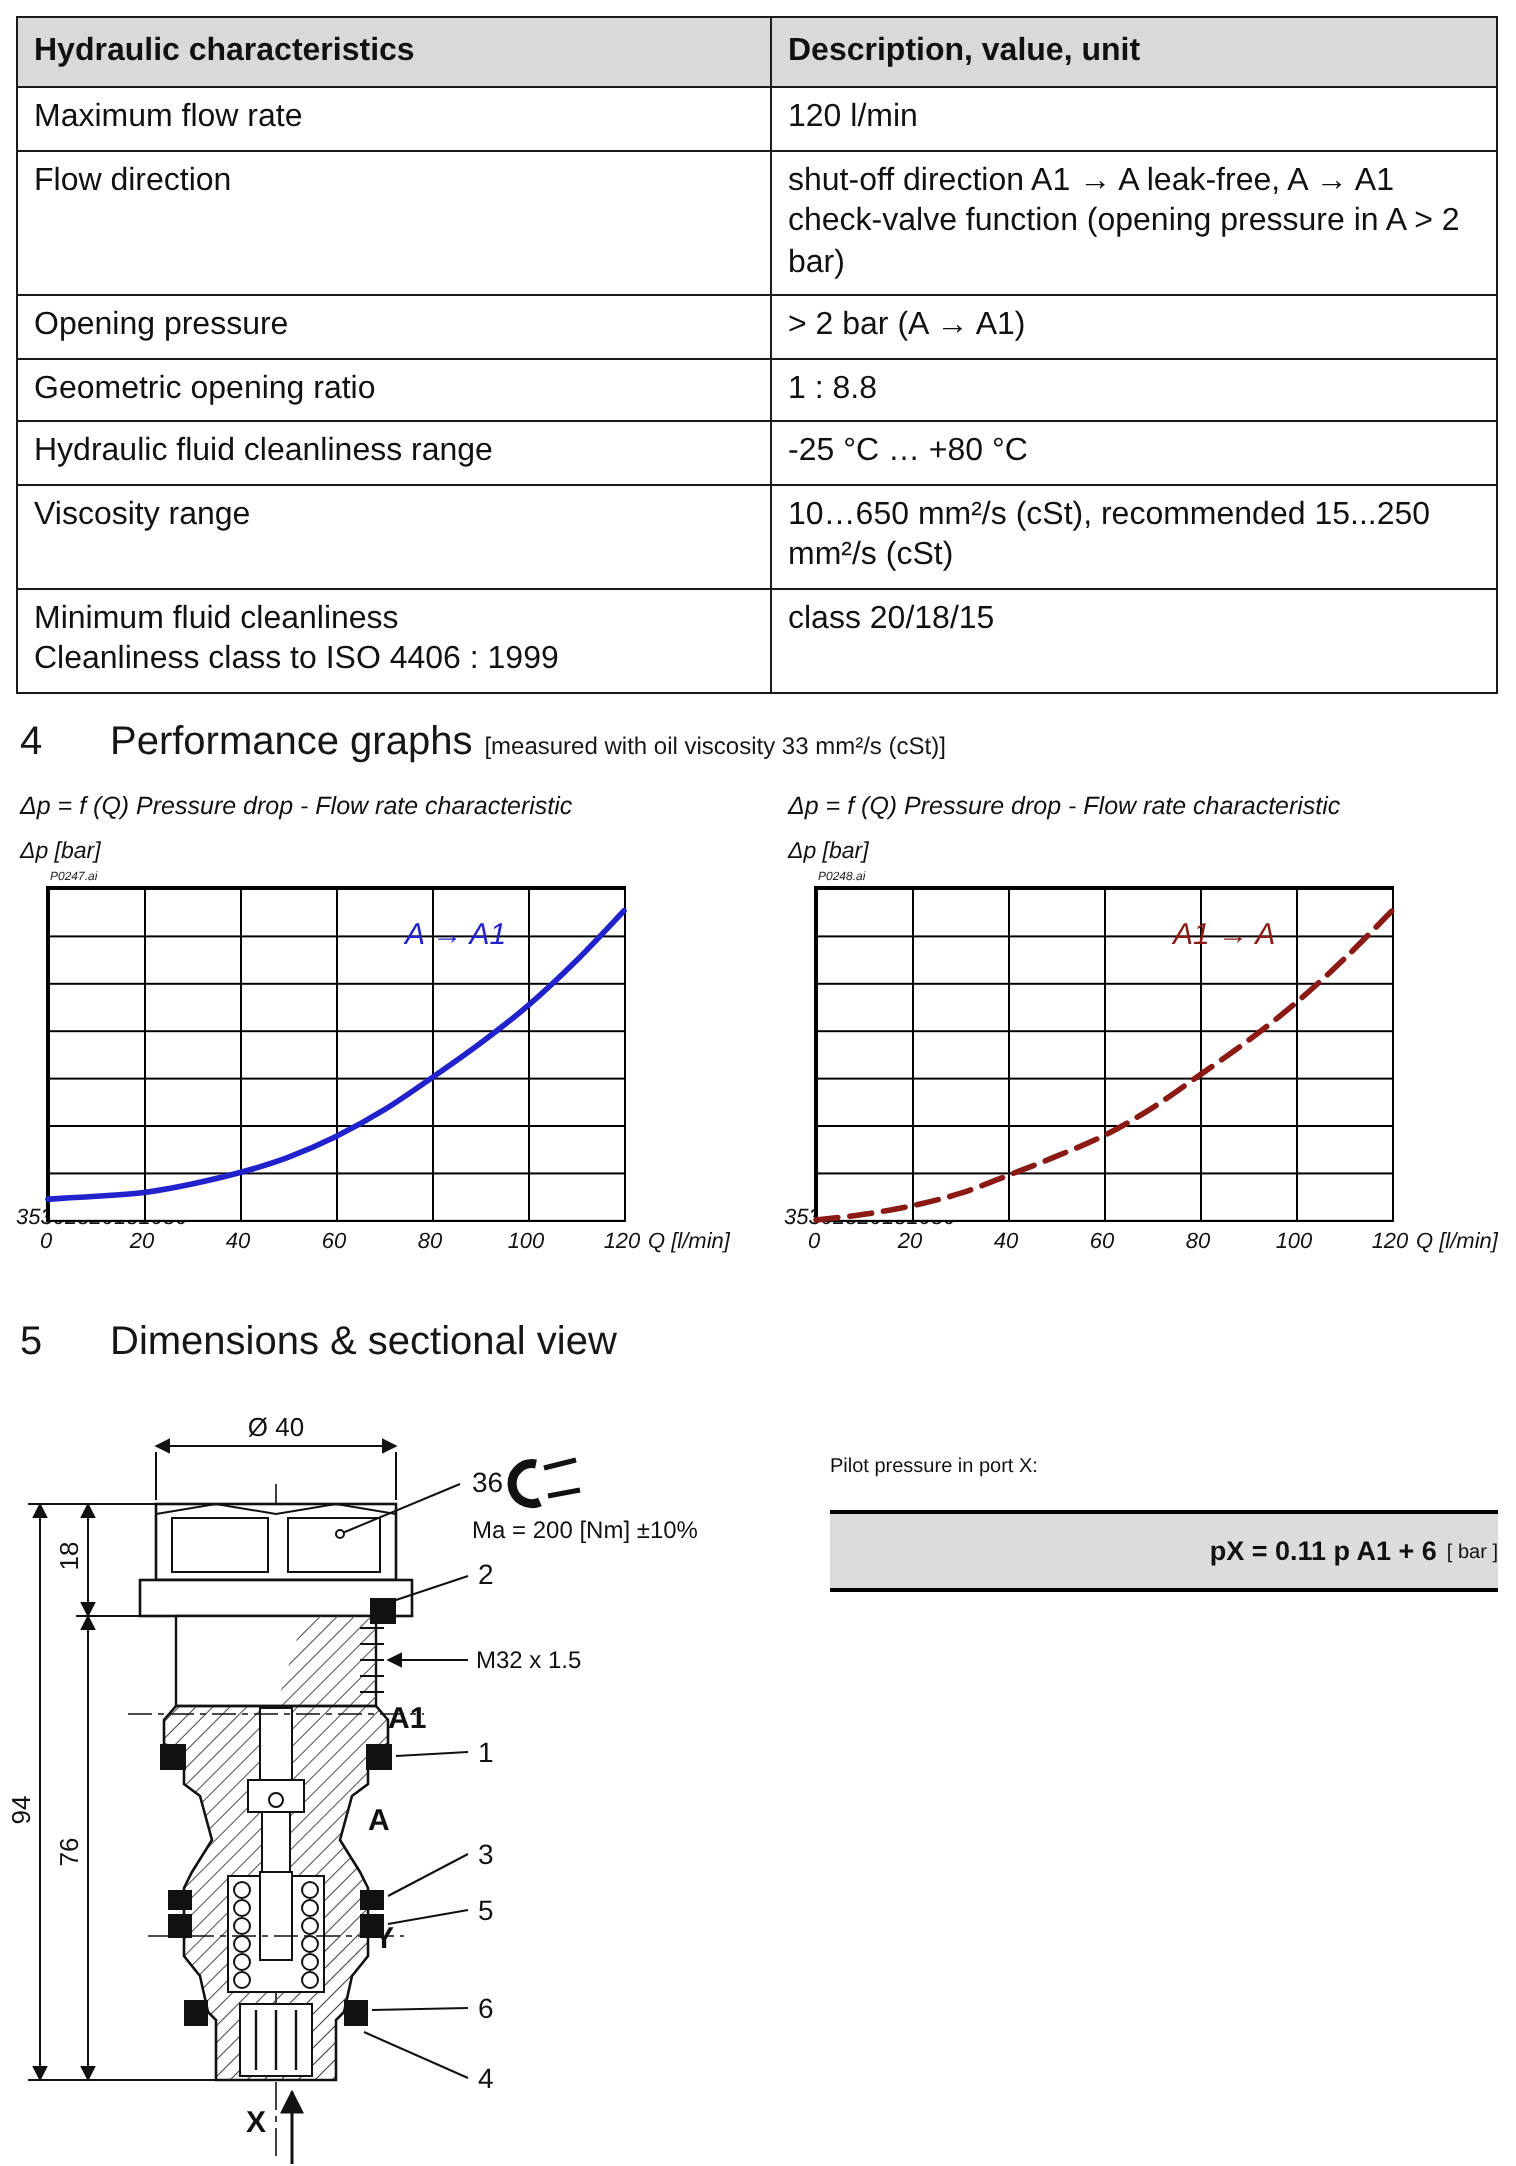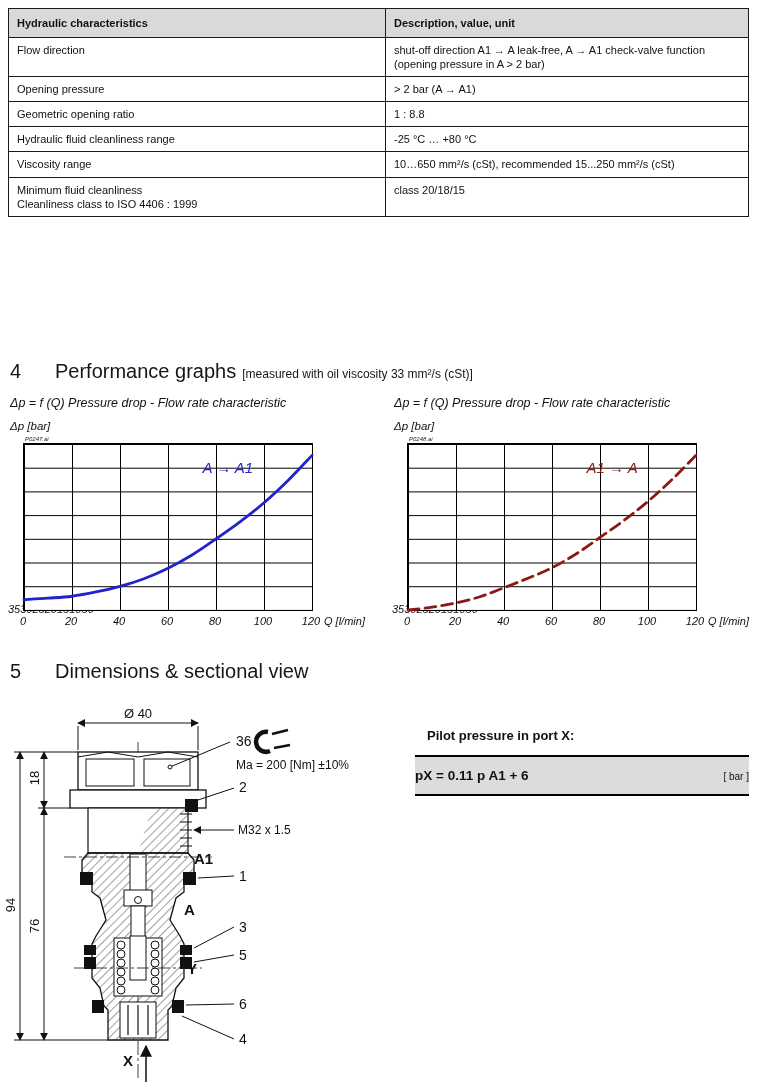--- a/index.html
+++ b/index.html
@@ -1,21 +1,21 @@
 <!DOCTYPE html>
 <html><head>
 <meta charset="utf-8">
 <style>
   html,body{margin:0;padding:0;background:#fff;}
   #page{position:relative;width:758px;height:1083px;background:#fff;overflow:hidden;
         font-family:"Liberation Sans","DejaVu Sans",sans-serif;color:#111;}
 
   
   #spec-table{position:absolute;left:8px;top:8px;width:741px;border-collapse:collapse;
-              font-size:11px;line-height:1.28;}
+              font-size:16px;line-height:1.28;}
   #spec-table th,#spec-table td{border:1.3px solid #1a1a1a;padding:5px 8px;text-align:left;
               vertical-align:top;font-weight:400;}
   #spec-table th{background:#d9d9d9;font-weight:700;padding:7px 8px;}
   #spec-table .c1{width:360px;}
   .pre{white-space:pre-line;}
 
   
   .section-heading{position:absolute;display:flex;align-items:baseline;font-size:20px;color:#161616;}
   .sec-num{width:45px;}
   .sec-note{font-size:12px;margin-left:6px;font-weight:400;}
@@ -37,24 +37,24 @@
   .yticks{position:absolute;left:0;top:40px;width:13px;height:180px;display:flex;
           flex-direction:row;justify-content:space-between;align-items:flex-end;
           font-size:11px;line-height:14px;}
   .xticks{position:absolute;left:0;top:219px;width:318px;display:flex;
           justify-content:space-between;font-size:11px;}
   .xticks span{display:inline-block;width:30px;text-align:center;}
   .xunit{position:absolute;left:316px;top:219px;font-size:11px;}
   .series-label{position:absolute;left:62%;top:9%;font-size:15px;}
 
   
-  #pilot-label{position:absolute;left:427px;top:728px;font-size:13px;font-weight:bold;}
+  #pilot-label{position:absolute;left:415px;top:728px;font-size:10px;}
   #pilot-box{position:absolute;left:415px;top:755px;width:334px;height:37px;background:#dcdcdc;
              border-top:2px solid #000;border-bottom:2px solid #000;display:flex;
-             align-items:center;justify-content:space-between;gap:5px;}
+             align-items:center;justify-content:flex-end;gap:5px;}
   #pilot-formula{font-weight:700;font-size:13.5px;}
   #pilot-unit{font-size:10px;position:relative;top:1px;}
 
   
   #drawing{position:absolute;left:0;top:688px;}
   #drawing text{font-family:"Liberation Sans","DejaVu Sans",sans-serif;fill:#111;}
   .dimtxt{font-size:13px;}
   .callout{font-size:14px;}
   .small-note{font-size:12px;}
   .port{font-size:15px;font-weight:700;}
@@ -67,20 +67,24 @@
   <table id="spec-table">
     <thead>
       <tr>
         <th class="c1">Hydraulic characteristics</th>
         <th>Description, value, unit</th>
       </tr>
     </thead>
     <tbody>
 
 
+        <tr>
+          <td class="c1 pre">Maximum flow rate</td>
+          <td class="pre">120 l/min</td>
+        </tr>
 
         <tr>
           <td class="c1 pre">Flow direction</td>
           <td class="pre">shut-off direction A1 → A leak-free, A → A1 check-valve function (opening pressure in A &gt; 2 bar)</td>
         </tr>
 
 
         <tr>
           <td class="c1 pre">Opening pressure</td>
           <td class="pre">&gt; 2 bar (A → A1)</td>

